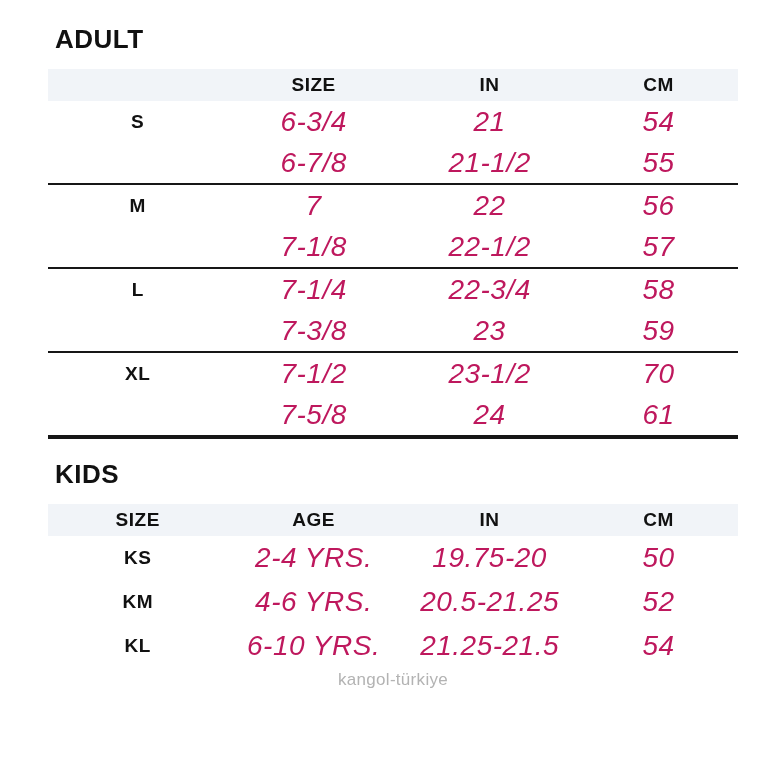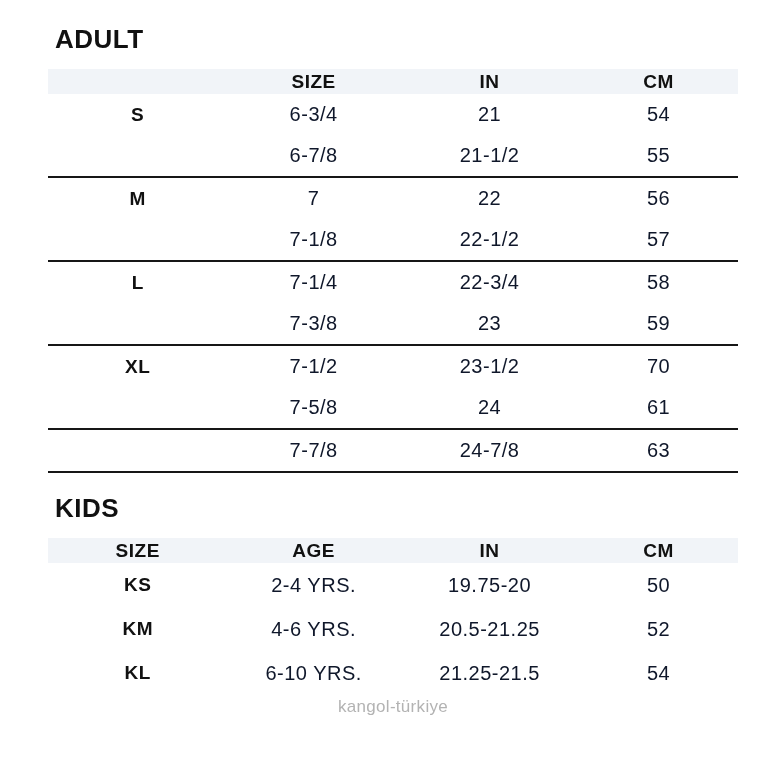--- a/index.html
+++ b/index.html
@@ -16,21 +16,21 @@
     letter-spacing: 0.5px;
     color: #111111;
     padding-left: 7px;
   }
 
   .size-table { width: 100%; }
 
   .thead {
     display: flex;
     align-items: center;
-    height: 25px;
+    height: 32px;
     background: #f1f4f8;
     margin-top: 14px;
   }
   .thead .cell {
     font-weight: 800;
     font-size: 19px;
     letter-spacing: 0.5px;
     color: #111111;
   }
 
@@ -50,23 +50,24 @@
     height: 41px;
   }
   .row .label {
     font-weight: 800;
     font-size: 19px;
     letter-spacing: 0.5px;
     color: #111111;
   }
   .row .value {
     font-weight: 300;
-    font-size: 20px;
-    letter-spacing: 0.5px;
-    color: #0f172a;
+    font-size: 28px;
+    letter-spacing: 0.5px;
+    color: #be185d;
+    font-style: italic;
   }
 
   .group-divider {
     border: none;
     border-top: 2px solid #161616;
     width: 100%;
   }
 
   .kids-title { margin-top: 20px; }
 
@@ -154,26 +155,20 @@
       <div class="row">
         <div class="cell c1 label"></div>
         <div class="cell c2 value">7-5/8</div>
         <div class="cell c3 value">24</div>
         <div class="cell c4 value">61</div>
       </div>
       <hr class="group-divider">
     </div>
 
     <div class="group">
-      <div class="row">
-        <div class="cell c1 label"></div>
-        <div class="cell c2 value">7-7/8</div>
-        <div class="cell c3 value">24-7/8</div>
-        <div class="cell c4 value">63</div>
-      </div>
       <hr class="group-divider">
     </div>
   </div>
 
   <h2 class="section-title kids-title">KIDS</h2>
 
   <div class="size-table kids">
     <div class="thead">
       <div class="cell c1">SIZE</div>
       <div class="cell c2">AGE</div>

